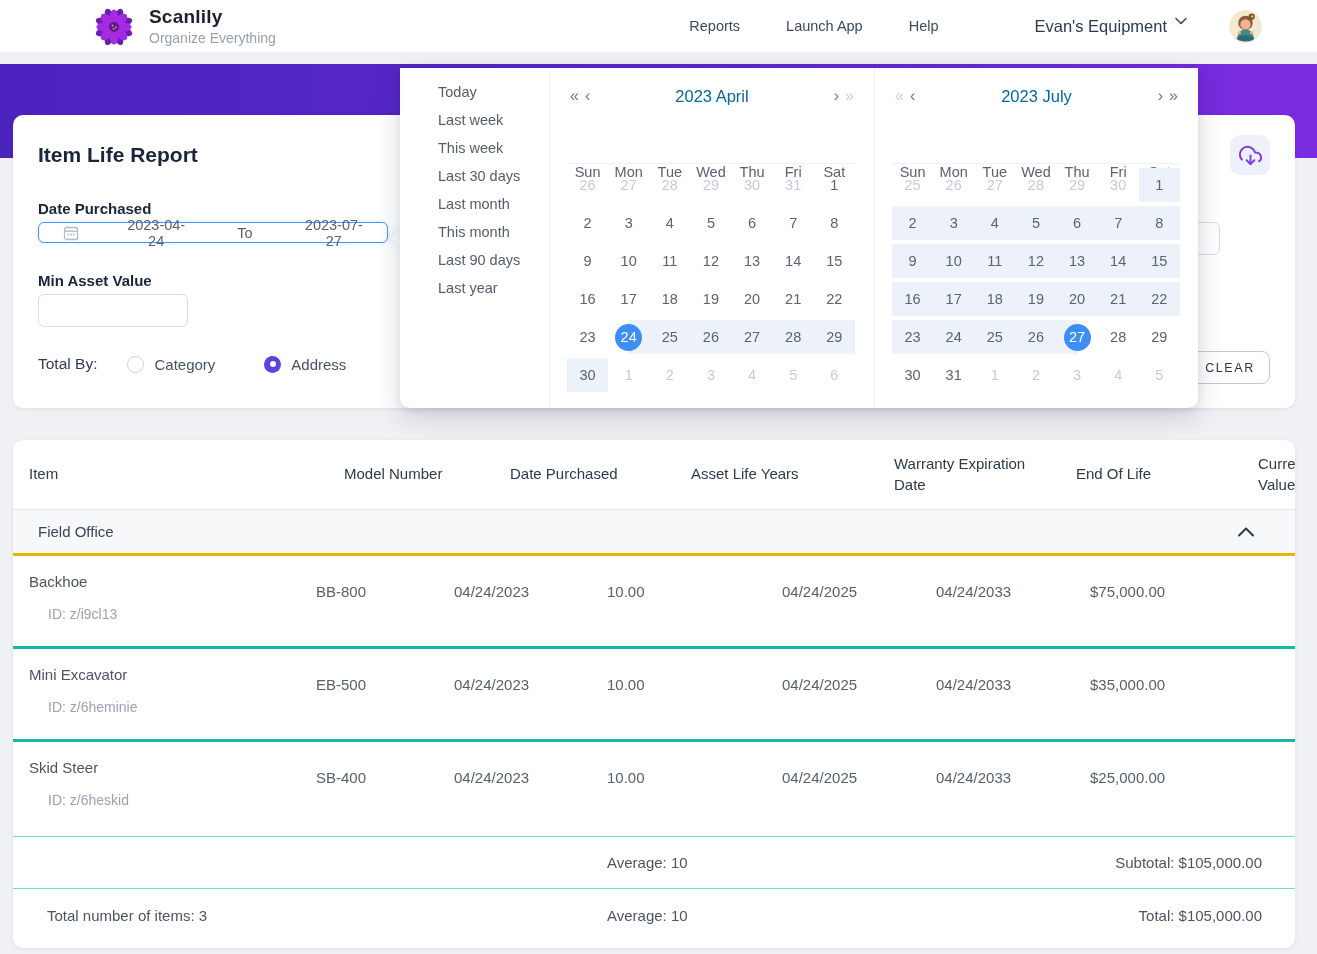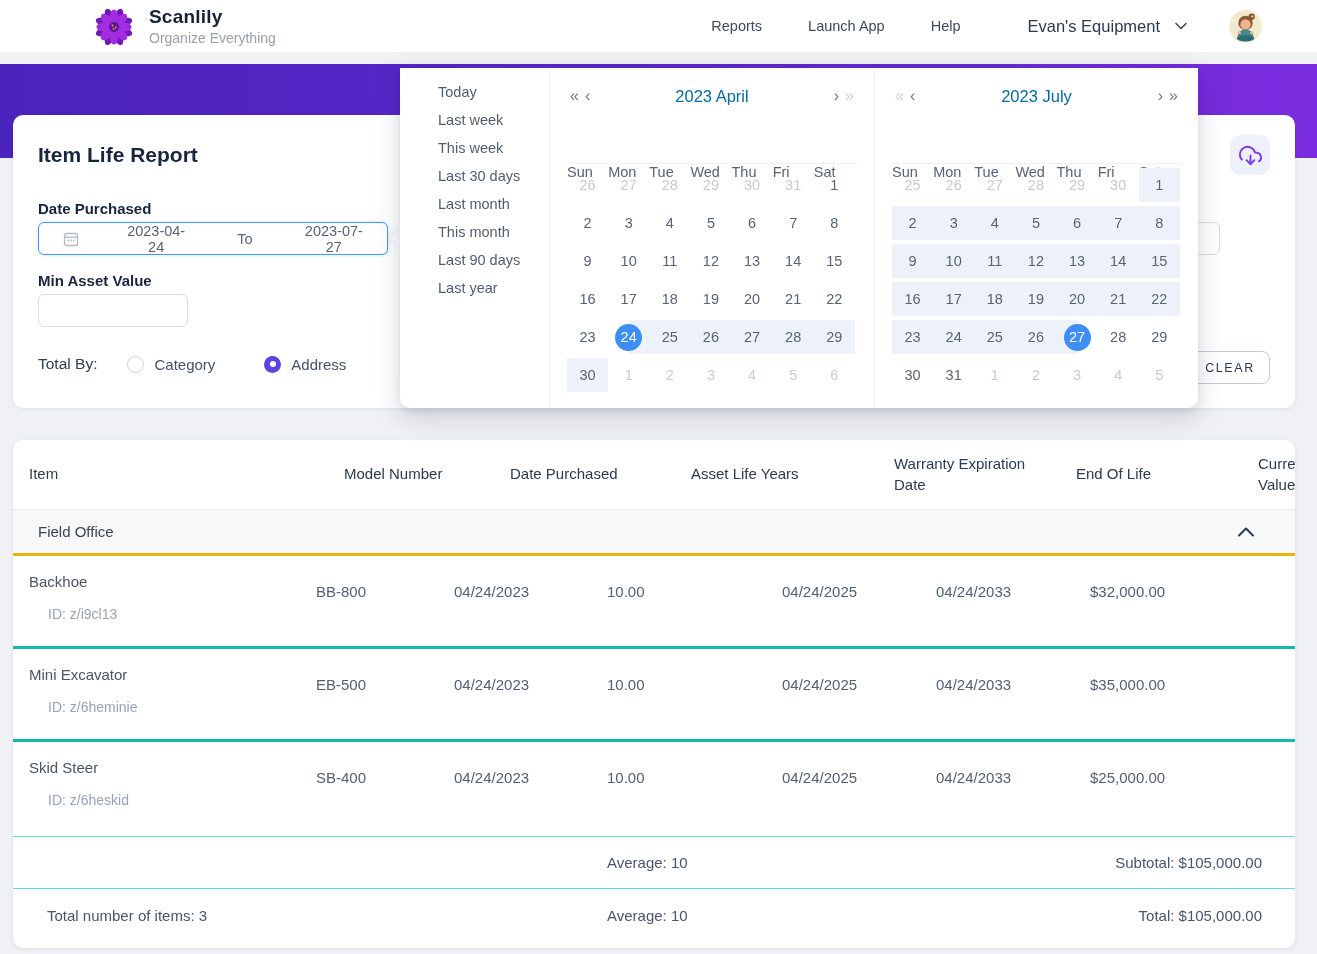--- a/index.html
+++ b/index.html
@@ -9,32 +9,32 @@
     background:#eff1f5; position:relative; overflow:hidden; color:#3e4a5b;
   }
   
   .app-header{ position:absolute; top:0; left:0; width:1317px; height:52px; background:#fff;
     display:flex; align-items:center; padding:0 55px 0 95px; z-index:5;}
   .brand{ display:flex; align-items:center; gap:16px;}
   .brand-name{ font-size:19px; font-weight:800; color:#1a2230; letter-spacing:.2px;}
   .brand-tag{ font-size:14px; color:#98a0ad; margin-top:2px;}
   .top-nav{ margin-left:auto; display:flex; gap:46px; align-items:center; font-size:14.5px; color:#3e4a5b;}
   .top-nav a{ color:#3e4a5b; text-decoration:none; cursor:pointer;}
-  .account{ margin-left:67px; display:flex; align-items:center; gap:15px; font-size:16.5px; color:#2d3a4e; cursor:pointer;}
+  .account{ margin-left:96px; display:flex; gap:8px; font-size:16.5px; color:#2d3a4e; cursor:pointer;}
   .avatar{ margin-left:42px; width:33px; height:33px; border-radius:50%; overflow:hidden; cursor:pointer; flex:none;}
   
   .banner{ position:absolute; top:64px; left:0; width:1317px; height:94px;
     background:linear-gradient(90deg,#4b23bd 0%,#5e28cd 55%,#7b2ce0 100%); z-index:1;}
   
   .report-card{ position:absolute; left:13px; top:115px; width:1282px; height:293px; background:#fff;
     border-radius:10px; box-shadow:0 1px 4px rgba(20,25,50,.08); z-index:2;}
   .report-title{ position:absolute; left:25px; top:28px; font-size:21px; font-weight:700; color:#19253c;}
   .f-label{ position:absolute; left:25px; font-size:15px; font-weight:700; color:#19253c;}
   .lbl-date{ top:85px;} .lbl-min{ top:157px;}
-  .date-range{ position:absolute; left:25px; top:107px; width:350px; height:33px; background:#fff;
+  .date-range{ position:absolute; left:25px; top:107px; width:350px; height:21px; background:#fff;
     border:1px solid #4096ff; border-radius:6px; box-shadow:0 0 0 2px rgba(64,150,255,.08);
     display:flex; align-items:center; padding:0 24px; cursor:pointer;gap:48px;}
   .date-range .dval{ flex:1; text-align:center; font-size:14.5px; color:#5a6372;}
   .date-range .dsep{ font-size:14.5px; color:#5a6372; padding:0 4px;}
   .min-input{ position:absolute; left:25px; top:179px; width:150px; height:33px; border:1px solid #d9dde4;
     border-radius:6px; font-size:14.5px; padding:0 10px; color:#39455a; background:#fff; outline:none;}
   .partial-input{ position:absolute; left:1137px; top:107px; width:70px; height:33px; border:1px solid #d9dde4;
     border-radius:6px; background:#fff; z-index:1;}
   .groupby{ position:absolute; left:25px; top:240px; display:flex; align-items:center; font-size:15.5px; color:#303c51;}
   .gb-label{ margin-right:30px; font-weight:400;}
@@ -57,21 +57,21 @@
   .presets{ width:150px; flex:none; list-style:none; padding-top:10px; border-right:1px solid #f0f1f4;}
   .presets li{ height:28px; line-height:28px; padding-left:14px; font-size:14.5px; color:#525d6b; cursor:pointer;margin-left:24px;}
   .cal-panel{ width:324px; flex:none; padding:0 17px;}
   .cal-panel + .cal-panel{ border-left:1px solid #f0f1f4;}
   .cal-head{ height:56px; display:flex; align-items:center;}
   .cal-nav{ font-size:16px; color:#6f7987; cursor:pointer; padding:0 3px; line-height:1; user-select:none;}
   .cal-nav.disabled{ color:#ccd1d9; cursor:default;}
   .cal-title{ flex:1; text-align:center; font-size:16.5px; color:#0369a1;}
   .cal-week{ display:grid; grid-template-columns:repeat(7, 41.14px);}
   .cal-weekdays{ height:40px; align-items:center; border-bottom:1px solid #f0f1f4; margin-bottom:2px;}
-  .wd{ text-align:left; font-size:14.5px; color:#5a6372;margin-top:40px;}
+  .wd{ text-align:center; font-size:14.5px; color:#5a6372;margin-top:40px;}
   .cell{ height:38px; position:relative; display:flex; align-items:center; justify-content:center; cursor:pointer;}
   .cell .bg{ position:absolute; left:0; right:0; top:2px; bottom:2px;}
   .bg.range{ background:#edf1f9;}
   .bg.rhalf{ background:linear-gradient(90deg, transparent 50%, #edf1f9 50%);}
   .bg.lhalf{ background:linear-gradient(90deg, #edf1f9 50%, transparent 50%);}
   .num{ position:relative; width:27px; height:27px; line-height:27px; text-align:center; border-radius:50%;
     font-size:14.5px; color:#5a6372;}
   .num.out{ color:#c6cbd4;}
   .num.sel{ background:#3e8ef7; color:#fff;}
   
@@ -639,21 +639,21 @@
       <div class="t-row data-row">
         <div class="cell-item">
           <span class="i-name">Backhoe</span>
           <span class="i-id">ID: z/i9cl13</span>
         </div>
         <div class="v-cell">BB-800</div>
         <div class="v-cell">04/24/2023</div>
         <div class="v-cell">10.00</div>
         <div class="v-cell">04/24/2025</div>
         <div class="v-cell">04/24/2033</div>
-        <div class="v-cell">$32,000.00</div>
+        <div class="v-cell">$75,000.00</div>
       </div>
       <div class="t-row data-row">
         <div class="cell-item">
           <span class="i-name">Mini Excavator</span>
           <span class="i-id">ID: z/6heminie</span>
         </div>
         <div class="v-cell">EB-500</div>
         <div class="v-cell">04/24/2023</div>
         <div class="v-cell">10.00</div>
         <div class="v-cell">04/24/2025</div>

